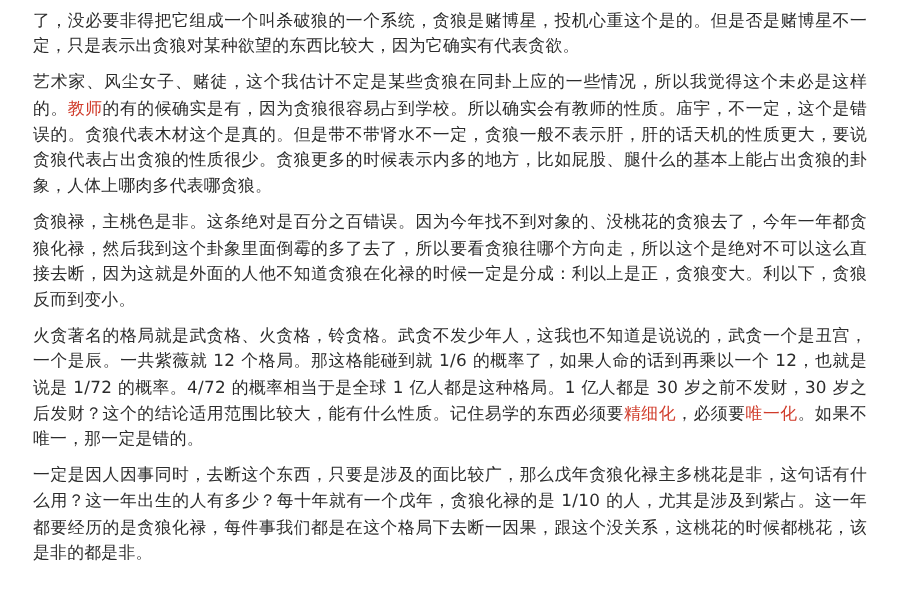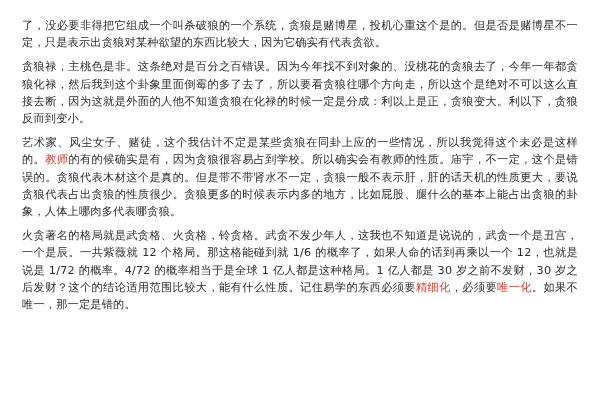--- a/index.html
+++ b/index.html
@@ -12,21 +12,20 @@
     height: 400px;
     overflow: hidden;
     font-family: "DejaVu Sans", "Liberation Sans", sans-serif;
   }
   .page {
     width: 600px;
     height: 300px;
     box-sizing: border-box;
     padding: 6px 22px 4px 22px;
     background: #ffffff;
-    margin-top: 12px;
   }
   .para {
     font-size: 11.2px;
     line-height: 17.2px;
     color: #2b2b2b;
     text-align: justify;
     text-justify: inter-ideograph;
     margin: 0 0 7px 0;
     letter-spacing: 0.2px;
   }
@@ -39,16 +38,17 @@
   .clip-top {
     
     margin-top: -1px;
   }
 </style>
 </head>
 <body>
 
 <div class="page">
   <p class="para clip-top" id="p1"><span>了，没必要非得把它组成一个叫杀破狼的一个系统，贪狼是赌博星，投机心重这个是的。但是否是赌博星不一定，只是表示出贪狼对某种欲望的东西比较大，因为它确实有代表贪欲。</span></p>
+  <p class="para" id="p2"><span>艺术家、风尘女子、赌徒，这个我估计不定是某些贪狼在同卦上应的一些情况，所以我觉得这个未必是这样的。</span><span class="em-red">教师</span><span>的有的候确实是有，因为贪狼很容易占到学校。所以确实会有教师的性质。庙宇，不一定，这个是错误的。贪狼代表木材这个是真的。但是带不带肾水不一定，贪狼一般不表示肝，肝的话天机的性质更大，要说贪狼代表占出贪狼的性质很少。贪狼更多的时候表示内多的地方，比如屁股、腿什么的基本上能占出贪狼的卦象，人体上哪肉多代表哪贪狼。</span></p>
   <p class="para" id="p3"><span>贪狼禄，主桃色是非。这条绝对是百分之百错误。因为今年找不到对象的、没桃花的贪狼去了，今年一年都贪狼化禄，然后我到这个卦象里面倒霉的多了去了，所以要看贪狼往哪个方向走，所以这个是绝对不可以这么直接去断，因为这就是外面的人他不知道贪狼在化禄的时候一定是分成：利以上是正，贪狼变大。利以下，贪狼反而到变小。</span></p>
-  <p class="para" id="p2"><span>艺术家、风尘女子、赌徒，这个我估计不定是某些贪狼在同卦上应的一些情况，所以我觉得这个未必是这样的。</span><span class="em-red">教师</span><span>的有的候确实是有，因为贪狼很容易占到学校。所以确实会有教师的性质。庙宇，不一定，这个是错误的。贪狼代表木材这个是真的。但是带不带肾水不一定，贪狼一般不表示肝，肝的话天机的性质更大，要说贪狼代表占出贪狼的性质很少。贪狼更多的时候表示内多的地方，比如屁股、腿什么的基本上能占出贪狼的卦象，人体上哪肉多代表哪贪狼。</span></p>
   <p class="para" id="p4"><span>火贪著名的格局就是武贪格、火贪格，铃贪格。武贪不发少年人，这我也不知道是说说的，武贪一个是丑宫，一个是辰。一共紫薇就 12 个格局。那这格能碰到就 1/6 的概率了，如果人命的话到再乘以一个 12，也就是说是 1/72 的概率。4/72 的概率相当于是全球 1 亿人都是这种格局。1 亿人都是 30 岁之前不发财，30 岁之后发财？这个的结论适用范围比较大，能有什么性质。记住易学的东西必须要</span><span class="em-red">精细化</span><span>，必须要</span><span class="em-red">唯一化</span><span>。如果不唯一，那一定是错的。</span></p>
+  <p class="para tight" id="p5"><span>一定是因人因事同时，去断这个东西，只要是涉及的面比较广，那么戊年贪狼化禄主多桃花是非，这句话有什么用？这一年出生的人有多少？每十年就有一个戊年，贪狼化禄的是 1/10 的人，尤其是涉及到紫占。这一年都要经历的是贪狼化禄，每件事我们都是在这个格局下去断一因果，跟这个没关系，这桃花的时候都桃花，该是非的都是非。</span></p>
 </div>
 
 </body></html>

